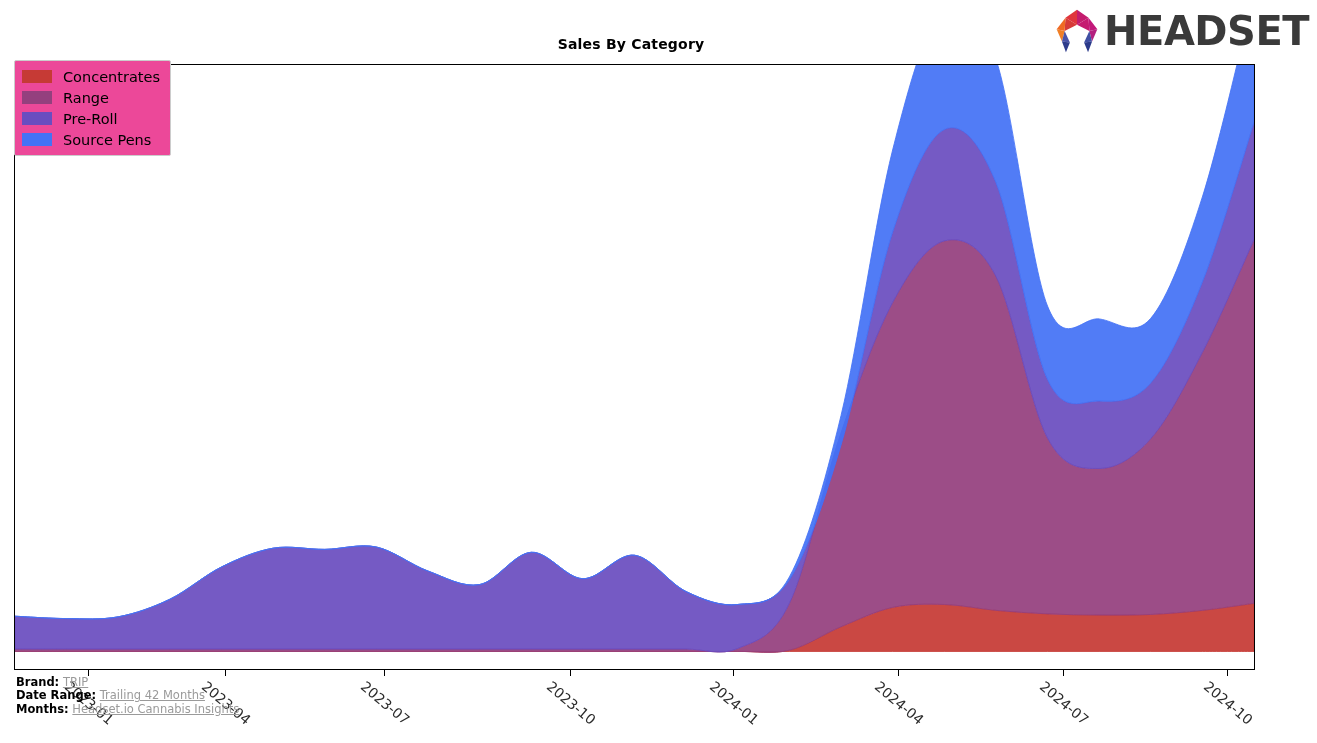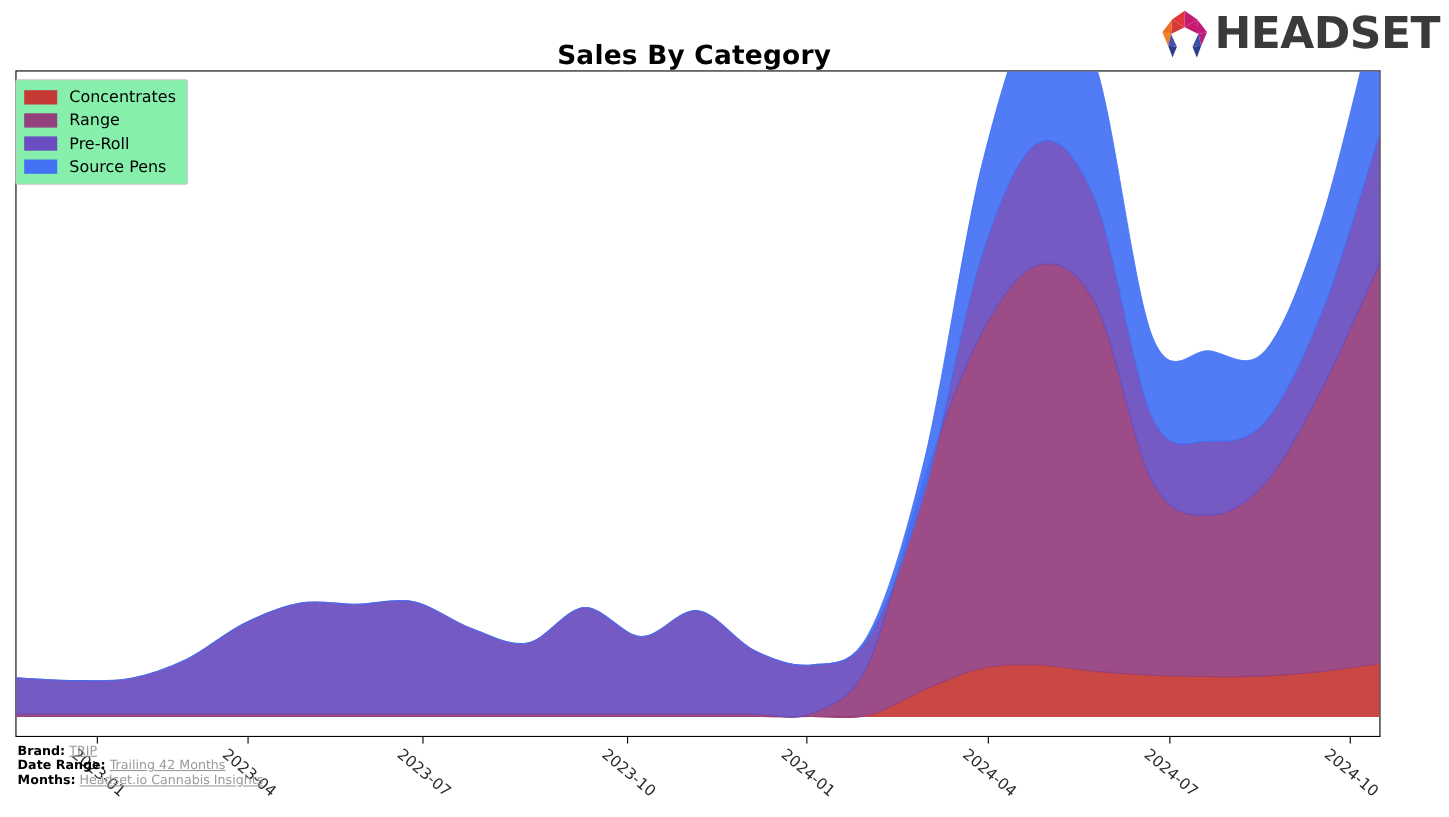--- a/index.html
+++ b/index.html
@@ -10,21 +10,21 @@
     overflow:hidden;
     position:relative;
   }
   #root{position:absolute;inset:0;}
 
   
   #chart-title{
     position:absolute;
     left:0;top:36px;width:1262px;
     text-align:center;
-    font-size:24px;font-weight:bold;color:#000000;
+    font-size:14px;font-weight:bold;color:#000000;
     letter-spacing:0.2px;
     font-family:"DejaVu Sans","Liberation Sans",sans-serif;
   }
 
   
   #brand-logo{
     position:absolute;right:8px;top:8px;
     display:flex;align-items:center;
   }
   #brand-logo .logo-mark{width:54px;height:46px;display:block;}
@@ -41,22 +41,22 @@
     width:1241px;height:606px;
     border:1.3px solid #000;
     box-sizing:border-box;
     background:#fff;
   }
   #plot-svg{position:absolute;left:0;top:0;width:100%;height:100%;display:block;}
 
   
   #legend{
     position:absolute;
-    left:14px;top:72px;
-    background:#86efac;
+    left:14px;top:60px;
+    background:#ec4899;
     border:1px solid #cccccc;
     border-radius:2px;
     padding:5px 10px 5px 7px;
     z-index:5;
   }
   .legend-row{display:flex;align-items:center;height:21px;}
   .legend-swatch{width:30px;height:13px;margin-right:11px;flex:none;}
   .legend-label{font-size:14.5px;color:#000;white-space:nowrap;}
 
   

